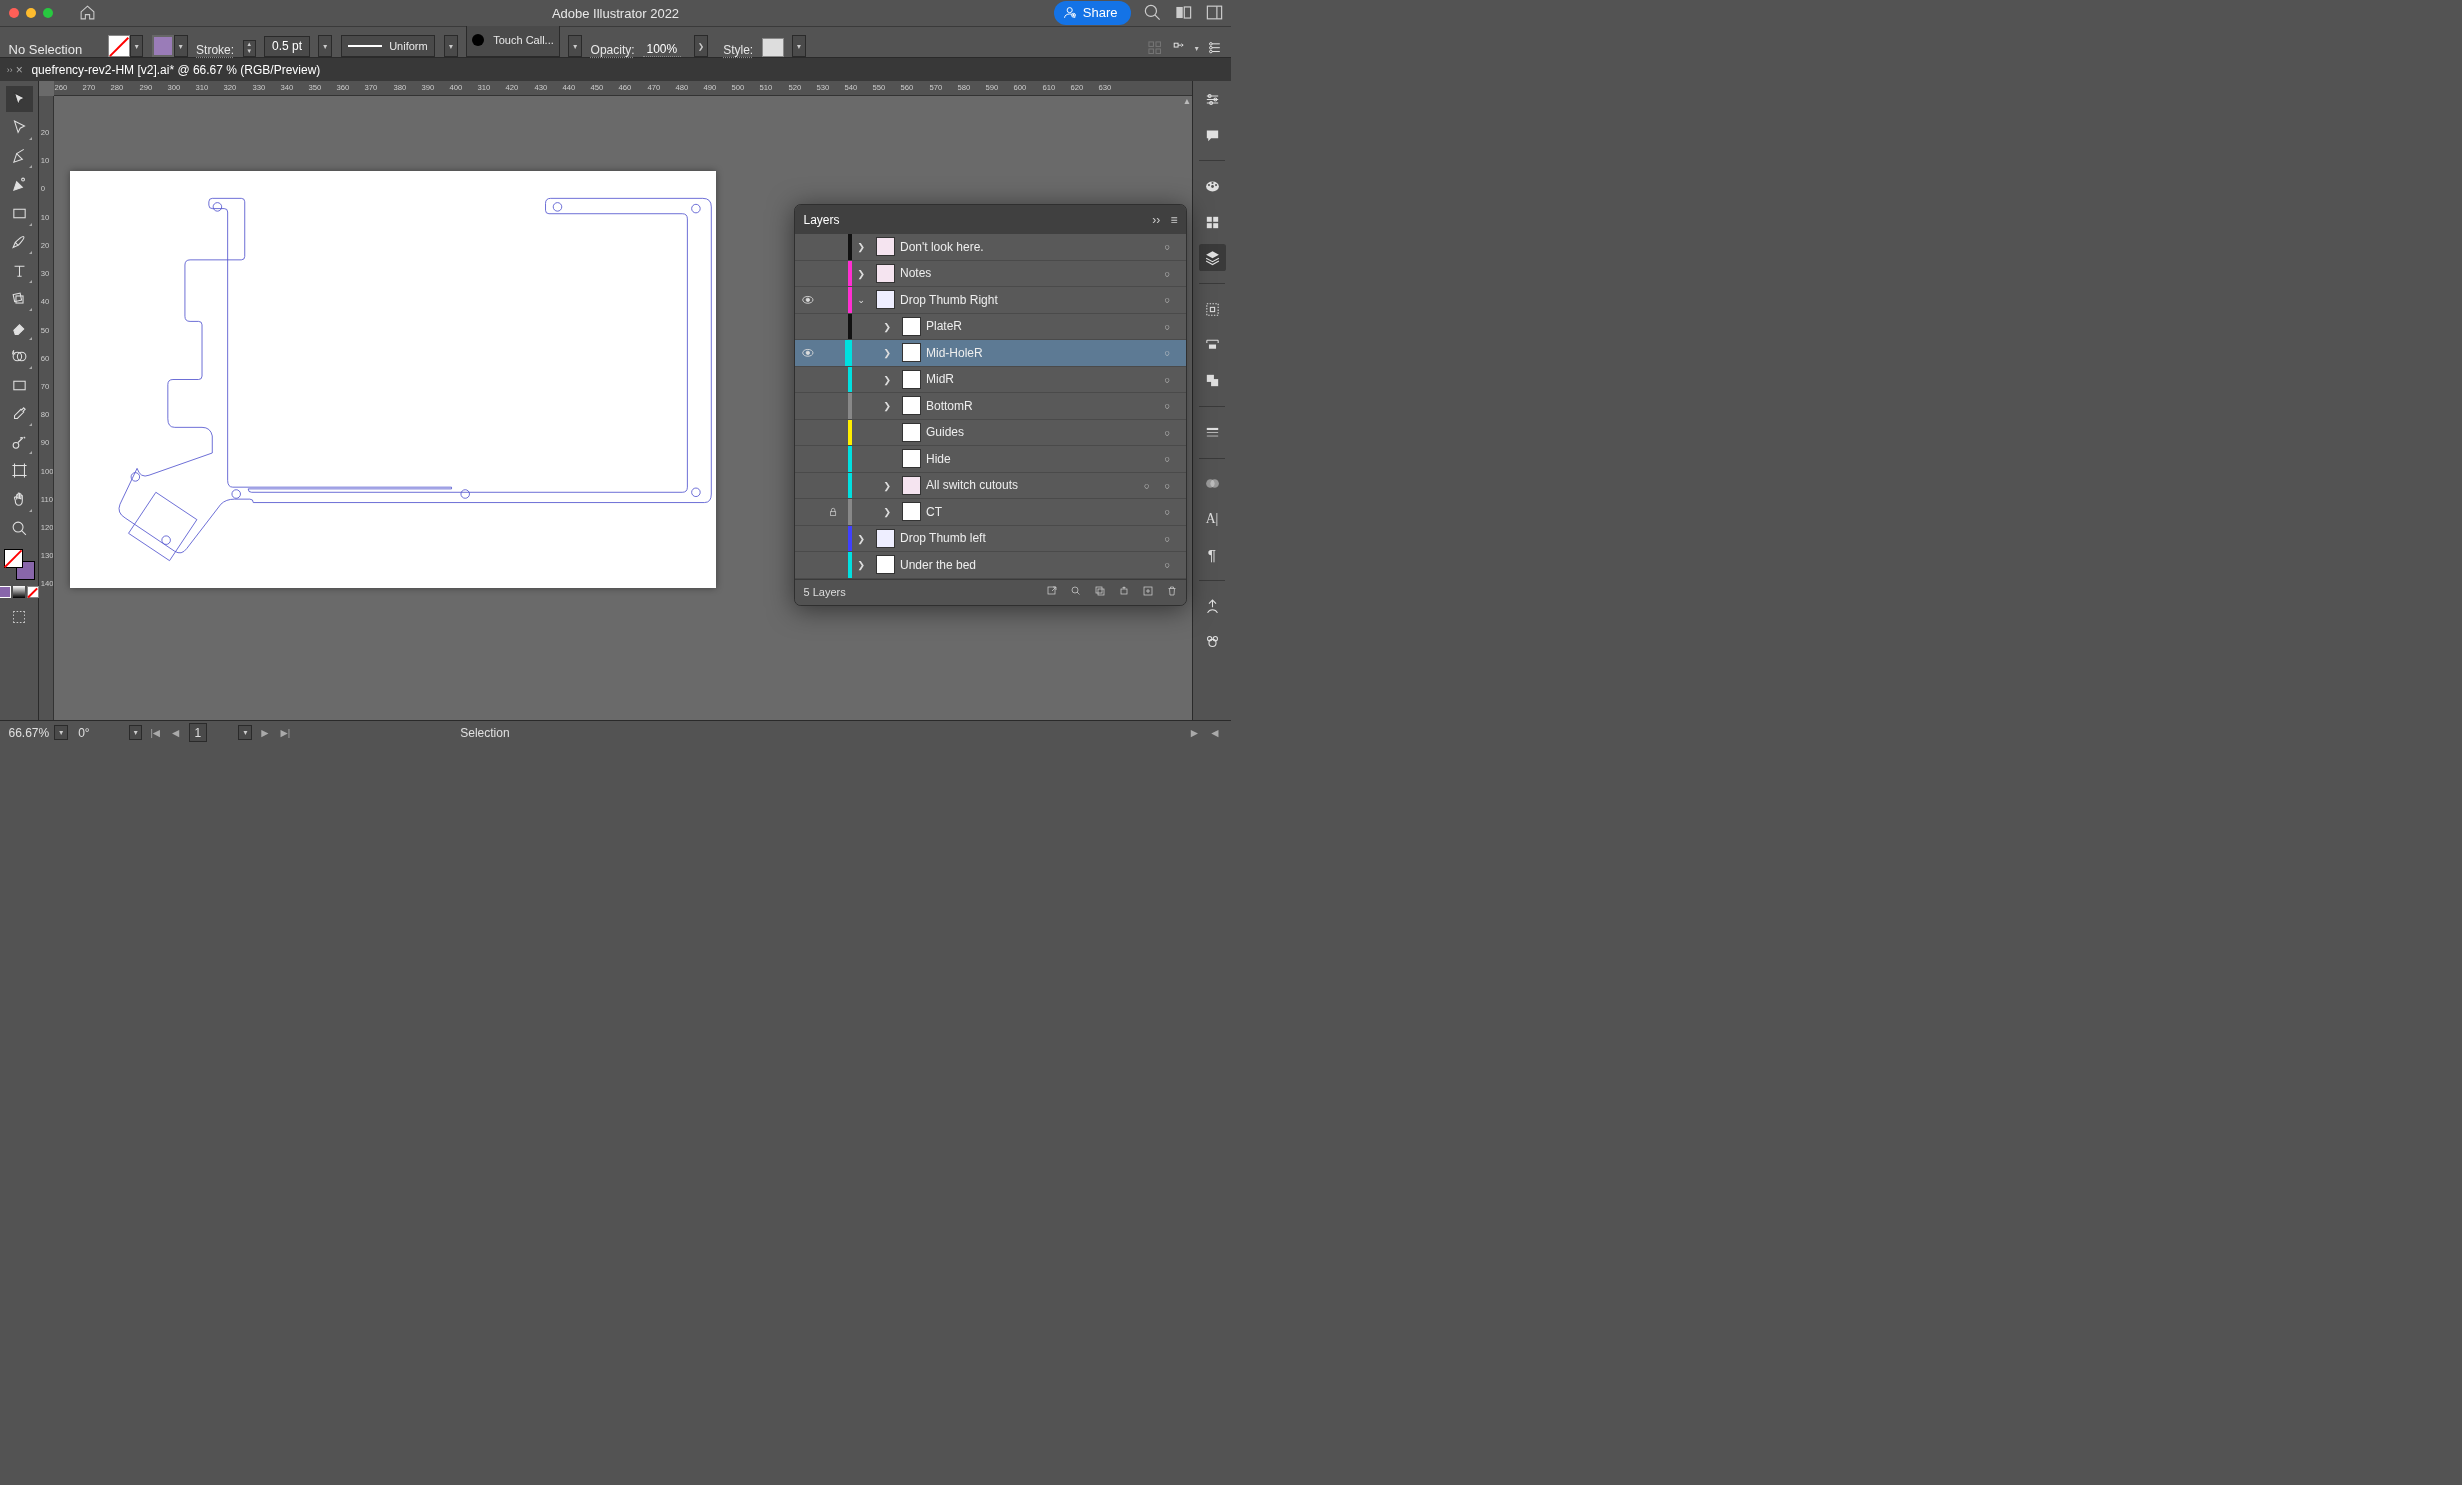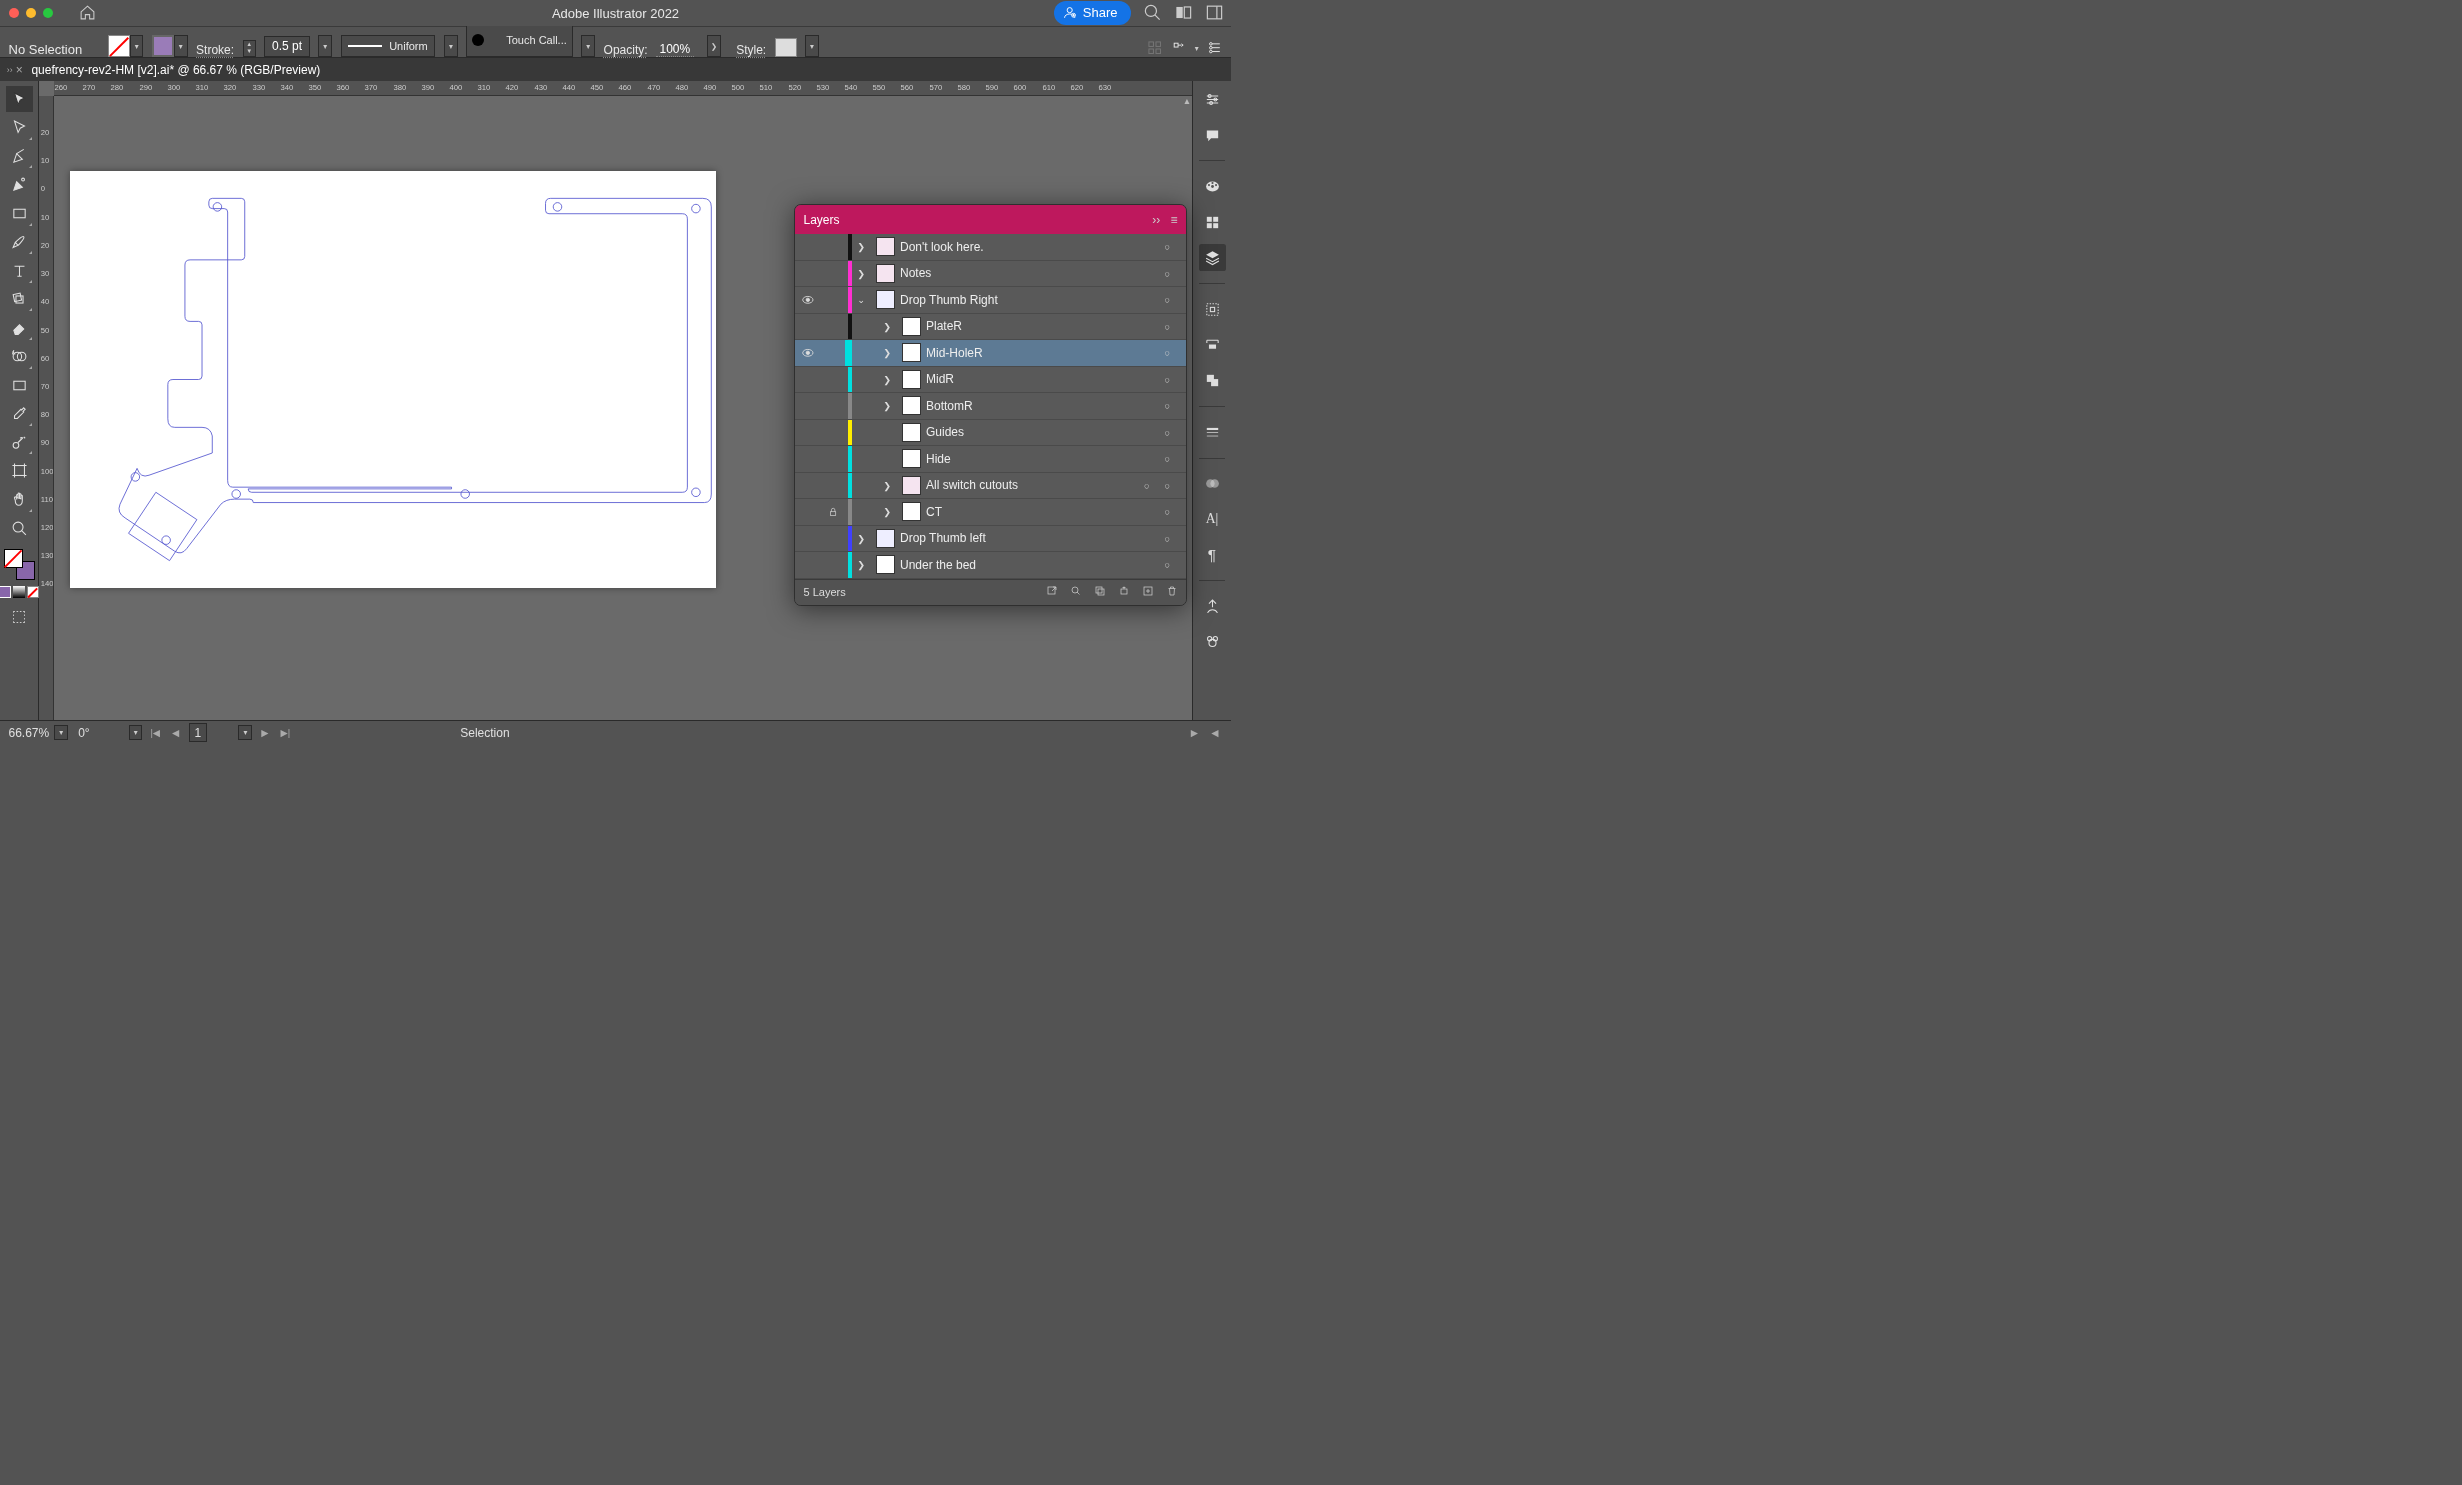--- a/index.html
+++ b/index.html
@@ -22,21 +22,21 @@
 .swatch { width:22px; height:22px; background:#fff; border:0.9px solid #888; position:relative; }
 .swatch.none::after{ content:''; position:absolute; width:130%; height:1.7px; background:#ff0000; top:50%; left:-15%; transform:rotate(-45deg); }
 .swatch.purple { background:#9a7cb8; border:2.6px solid #666; }
 .dd-arrow { width:13.7px; height:22px; background:#4a4a4a; border:0.9px solid #2a2a2a; display:flex; align-items:center; justify-content:center; font-size:7.7px; color:#ccc; }
 .lbl { font-size:12px; color:#e8e8e8; text-decoration:underline dotted #888; text-underline-offset:2.6px; }
 .stroke-val { background:#4a4a4a; border:0.9px solid #2a2a2a; padding:2.6px 6.8px; color:#fff; font-size:12px; min-width:43px; }
 .stepper { display:flex; flex-direction:column; background:#4a4a4a; border:0.9px solid #2a2a2a; }
 .stepper span{ font-size:6px; padding:0 2.6px; line-height:7.7px; color:#ccc; }
 .uniform-box { display:flex; align-items:center; background:#4a4a4a; border:0.9px solid #2a2a2a; padding:0 6.8px; height:22px; gap:6.8px; }
 .uniform-line { width:34px; height:1.7px; background:#fff; }
-.brush-box { display:flex; align-items:center; background:#4a4a4a; border:0.9px solid #2a2a2a; padding:0 5.1px; height:34px; gap:22px; }
+.brush-box { display:flex; align-items:center; background:#4a4a4a; border:0.9px solid #2a2a2a; padding:0 5.1px; height:34px; gap:9px; }
 .brush-dot { width:12px; height:12px; border-radius:50%; background:#000; }
 .opac-val { color:#fff; font-size:12px; border-bottom:0.9px dotted #888; padding:0 3.4px; }
 .style-sw { width:22px; height:19px; background:#ddd; border:0.9px solid #888; }
 .ctrl-right { margin-left:auto; display:flex; gap:8.5px; align-items:center; }
 .grid-icon { color:#777; }
 
 
 .tab-area { height:24px; background:#383838; display:flex; align-items:center; padding:0 6.8px; font-size:10.3px; color:#aaa; border-top:0.9px solid #2a2a2a; }
 .tab-x { margin:0 8.5px 0 3.4px; font-size:12px; }
 .tab-name { color:#fff; font-size:12px; }
@@ -71,21 +71,21 @@
 
 
 .right-tools { width:39px; background:#535353; display:flex; flex-direction:column; align-items:center; padding-top:5.1px; gap:8.5px; border-left:0.9px solid #2a2a2a; }
 .rtool { width:27px; height:27px; display:flex; align-items:center; justify-content:center; color:#e0e0e0; }
 .rtool.active { background:#3a3a3a; border-radius:2.6px; }
 .rtool svg { width:17px; height:17px; }
 .rt-sep { width:26px; height:0.9px; background:#3a3a3a; margin:3.4px 0; }
 
 
 .layers-panel { position:absolute; top:123px; right:44px; width:393px; background:#525252; border:0.9px solid #2f2f2f; box-shadow:0 3.4px 26px rgba(0,0,0,.5); border-radius:6.8px; overflow:hidden; }
-.lp-hdr { display:flex; align-items:center; background:#be185d; height:29px; padding:0 8.5px; }
+.lp-hdr { display:flex; align-items:center; background:#404040; height:29px; padding:0 8.5px; }
 .lp-title { font-size:12px; color:#fff; font-weight:500; }
 .lp-hdr-r { margin-left:auto; display:flex; gap:10.3px; color:#ccc; font-size:12px; }
 .layer-row { height:26.5px; display:flex; align-items:center; background:#595959; border-bottom:0.9px solid #4a4a4a; position:relative; }
 .layer-row.sel { background:#5d7a94; }
 .vis-cell { width:26px; display:flex; justify-content:center; color:#ddd; font-size:12px; }
 .lock-cell { width:24px; display:flex; justify-content:center; color:#ddd; font-size:10.3px; }
 .color-bar { width:3.4px; height:100%; }
 .sel-bar { width:3.4px; height:100%; background:transparent; }
 .expand-cell { width:19px; text-align:center; color:#ddd; font-size:9.4px; }
 .thumb { width:19px; height:19px; background:#efefef; border:0.9px solid #333; margin:0 5.1px; }

